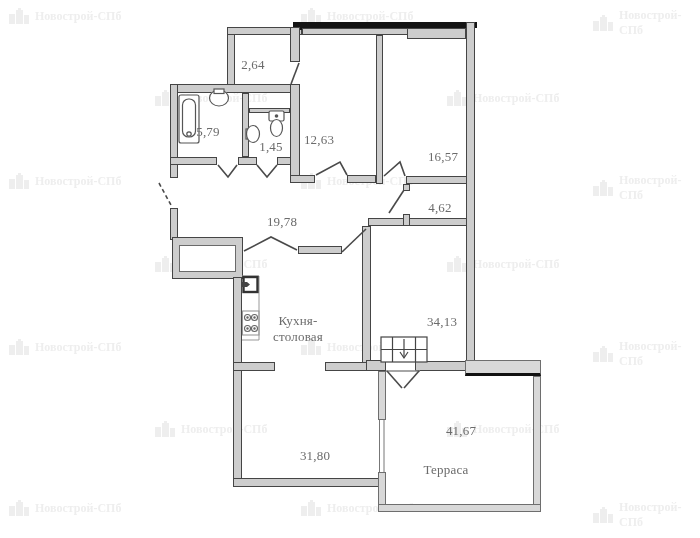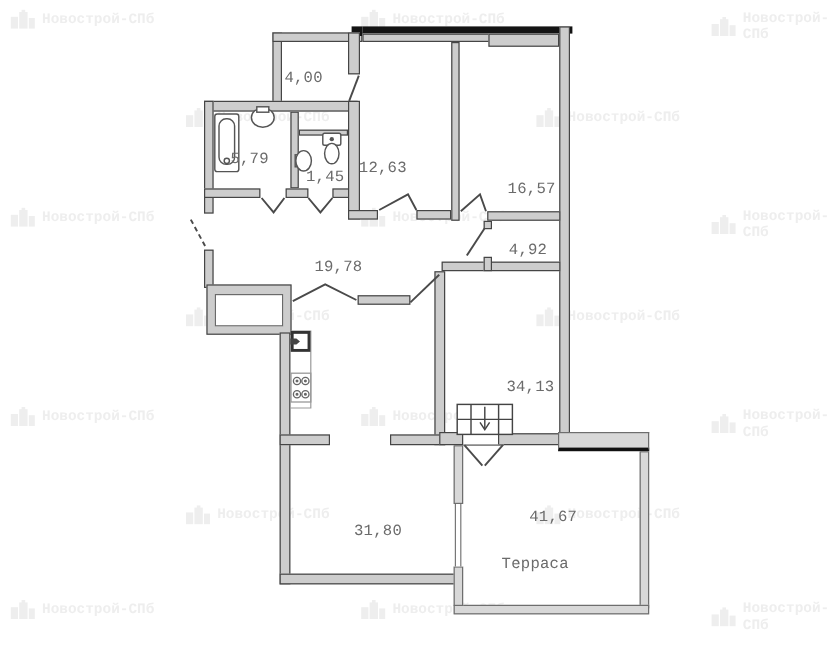--- a/index.html
+++ b/index.html
@@ -1,17 +1,17 @@
 <!DOCTYPE html>
 <html style="--wall-fill: #cdcdcd; --wall-edge: #454545; --t-fill: #d8d8d8; --t-edge: #6e6e6e; --glazing: #141414; --label: #6b6b6b; --wm: #eeeeee;"><head>
 <meta charset="utf-8">
 <style>
   html,body{margin:0;padding:0;background:#ffffff;}
   #stage{position:relative;width:700px;height:538px;background:#fff;overflow:hidden;
-         font-family:Liberation Mono, monospace;}
+         font-family:Liberation Serif, serif;}
   
   .w{position:absolute;box-sizing:border-box;background:var(--wall-fill,#cdcdcd);
      border:1px solid var(--wall-edge,#454545);}
   .band{position:absolute;background:var(--glazing,#141414);}
   .tw{position:absolute;box-sizing:border-box;background:var(--t-fill,#d8d8d8);
       border:1px solid var(--t-edge,#6e6e6e);}
   .parapet{border-bottom:3px solid #111;}
   .shaft-inner{position:absolute;box-sizing:border-box;background:#fff;border:1px solid #6a6a6a;}
   
   .lbl{position:absolute;transform:translate(-50%,-50%);font-size:13px;
@@ -337,25 +337,29 @@
         <circle cx="254.5" cy="317.5" r="3"></circle>
       <circle cx="247.5" cy="328.5" r="3"></circle>
         <circle cx="254.5" cy="328.5" r="3"></circle>
       <circle cx="247.5" cy="317.5" r="0.7" fill="#666"></circle>
         <circle cx="254.5" cy="317.5" r="0.7" fill="#666"></circle>
       <circle cx="247.5" cy="328.5" r="0.7" fill="#666"></circle>
         <circle cx="254.5" cy="328.5" r="0.7" fill="#666"></circle>
     </g>
   </svg>
 
-  <div class="lbl" style="left:253px;top:65px">4,00</div>
+  <div class="lbl" style="left:253px;top:65px">2,64</div>
   <div class="lbl" style="left:208px;top:132px">5,79</div>
   <div class="lbl" style="left:271px;top:147px">1,45</div>
   <div class="lbl" style="left:319px;top:140px">12,63</div>
   <div class="lbl" style="left:443px;top:157px">16,57</div>
   <div class="lbl" style="left:282px;top:222px">19,78</div>
-  <div class="lbl" style="left:440px;top:208px">4,92</div>
+  <div class="lbl" style="left:440px;top:208px">4,62</div>
   <div class="lbl" style="left:442px;top:322px">34,13</div>
-  <div class="lbl" style="left:315px;top:442px">31,80</div>
+  <div class="lbl lbl2" style="left:298px;top:329px">
+    <span>Кухня-</span><br>
+    <span>столовая</span>
+  </div>
+  <div class="lbl" style="left:315px;top:456px">31,80</div>
   <div class="lbl" style="left:461px;top:431px">41,67</div>
   <div class="lbl" style="left:446px;top:470px">Терраса</div>
 
 </div>
 
 </body></html>

